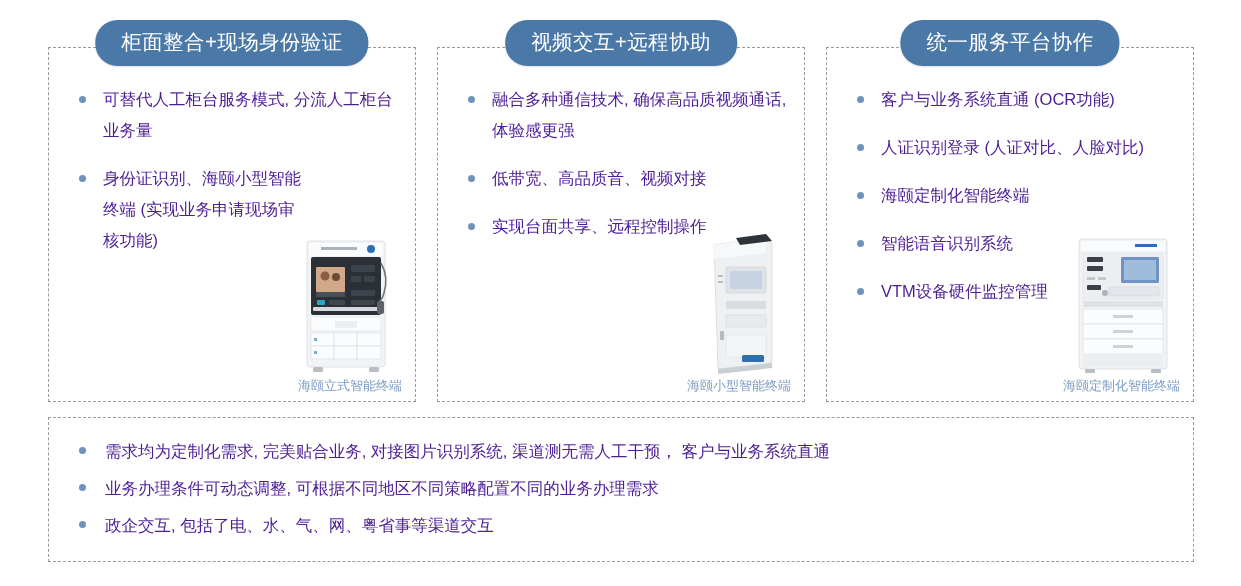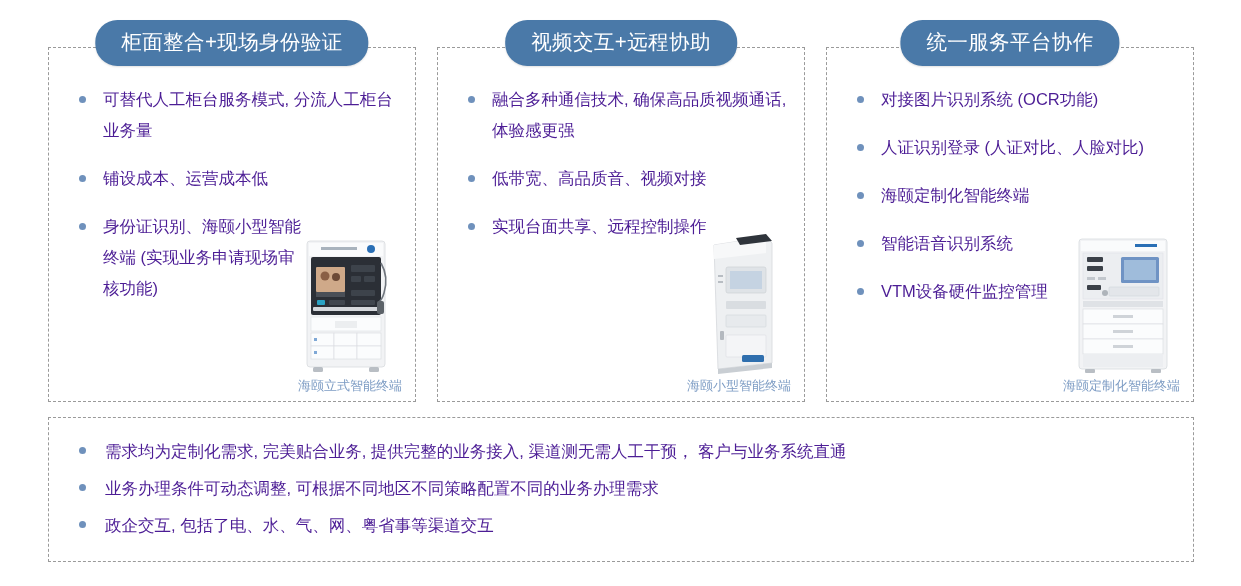--- a/index.html
+++ b/index.html
@@ -136,21 +136,20 @@
 
 <div class="stage">
 
   <div class="panels">
 
     <div class="panel">
       <div class="panel-title">柜面整合+现场身份验证</div>
       <div class="panel-body">
         <ul class="bullets">
           <li class="w-wide">可替代人工柜台服务模式, 分流人工柜台业务量</li>
-          <li class="w-wide">铺设成本、运营成本低</li>
           <li class="w-narrow">身份证识别、海颐小型智能终端 (实现业务申请现场审核功能)</li>
         </ul>
       </div>
       <svg class="device device-1" viewBox="0 0 106 140" xmlns="http://www.w3.org/2000/svg">
         <rect x="14" y="6" width="78" height="126" rx="3" fill="#f2f3f5" stroke="#d8dade" stroke-width="0.8"></rect>
         <rect x="16" y="8" width="74" height="13" fill="#fafbfc"></rect>
         <rect x="28" y="12" width="36" height="3" fill="#a9b3bd"></rect>
         <circle cx="78" cy="14" r="4" fill="#2a6fb5"></circle>
         <rect x="18" y="22" width="70" height="58" rx="2" fill="#2b2f36"></rect>
         <rect x="23" y="32" width="29" height="25" rx="1" fill="#cfa989"></rect>
@@ -211,21 +210,21 @@
         <rect x="46" y="124" width="22" height="7" rx="1.5" fill="#2f6fae"></rect>
         <path d="M22 138 L76 132 L76 137 L22 143 Z" fill="#c9ced3"></path>
       </svg>
       <div class="caption">海颐小型智能终端</div>
     </div>
 
     <div class="panel">
       <div class="panel-title">统一服务平台协作</div>
       <div class="panel-body">
         <ul class="bullets">
-          <li>对接图片识别系统 (OCR功能)</li>
+          <li>客户与业务系统直通 (OCR功能)</li>
           <li>人证识别登录 (人证对比、人脸对比)</li>
           <li>海颐定制化智能终端</li>
           <li class="w-narrow2">智能语音识别系统</li>
           <li class="w-narrow2">VTM设备硬件监控管理</li>
         </ul>
       </div>
       <svg class="device device-3" viewBox="0 0 108 140" xmlns="http://www.w3.org/2000/svg">
         <rect x="10" y="4" width="88" height="130" rx="3" fill="#f2f3f5" stroke="#d7dade" stroke-width="0.8"></rect>
         <rect x="12" y="6" width="84" height="10" fill="#fafbfc"></rect>
         <rect x="66" y="9" width="22" height="3" fill="#2a6fb5"></rect>
@@ -254,19 +253,19 @@
         <rect x="16" y="134" width="10" height="4" rx="1" fill="#b9bec4"></rect>
         <rect x="82" y="134" width="10" height="4" rx="1" fill="#b9bec4"></rect>
       </svg>
       <div class="caption">海颐定制化智能终端</div>
     </div>
 
   </div>
 
   <div class="bottom-panel">
     <ul class="bullets">
-      <li>需求均为定制化需求, 完美贴合业务, 提供完整的业务接入, 渠道测无需人工干预， 客户与业务系统直通</li>
+      <li>需求均为定制化需求, 完美贴合业务, 对接图片识别系统, 渠道测无需人工干预， 客户与业务系统直通</li>
       <li>业务办理条件可动态调整, 可根据不同地区不同策略配置不同的业务办理需求</li>
       <li>政企交互, 包括了电、水、气、网、粤省事等渠道交互</li>
     </ul>
   </div>
 
 </div>
 
 </body></html>

